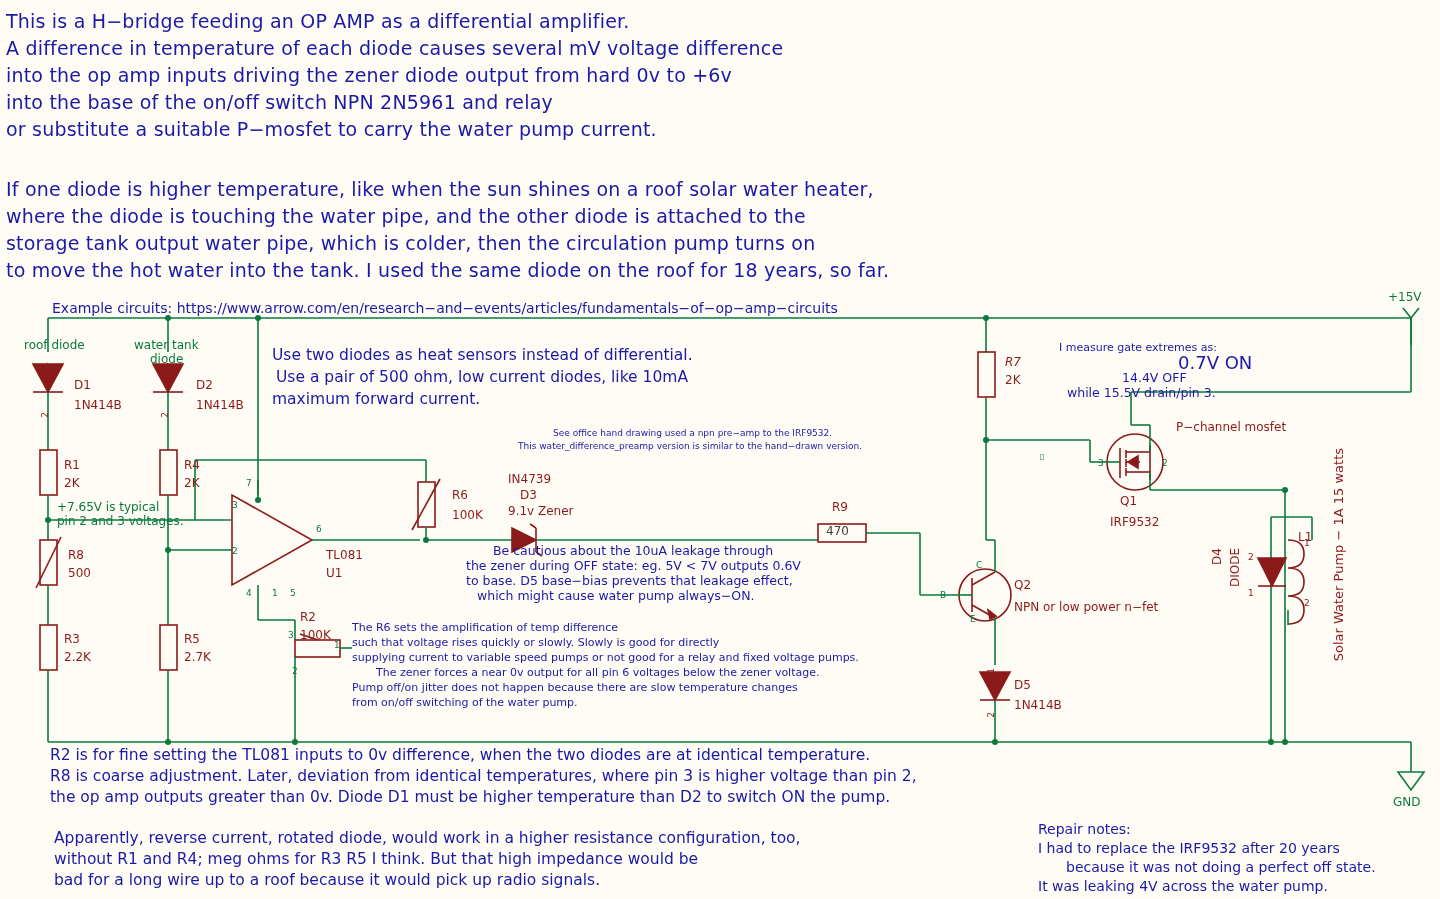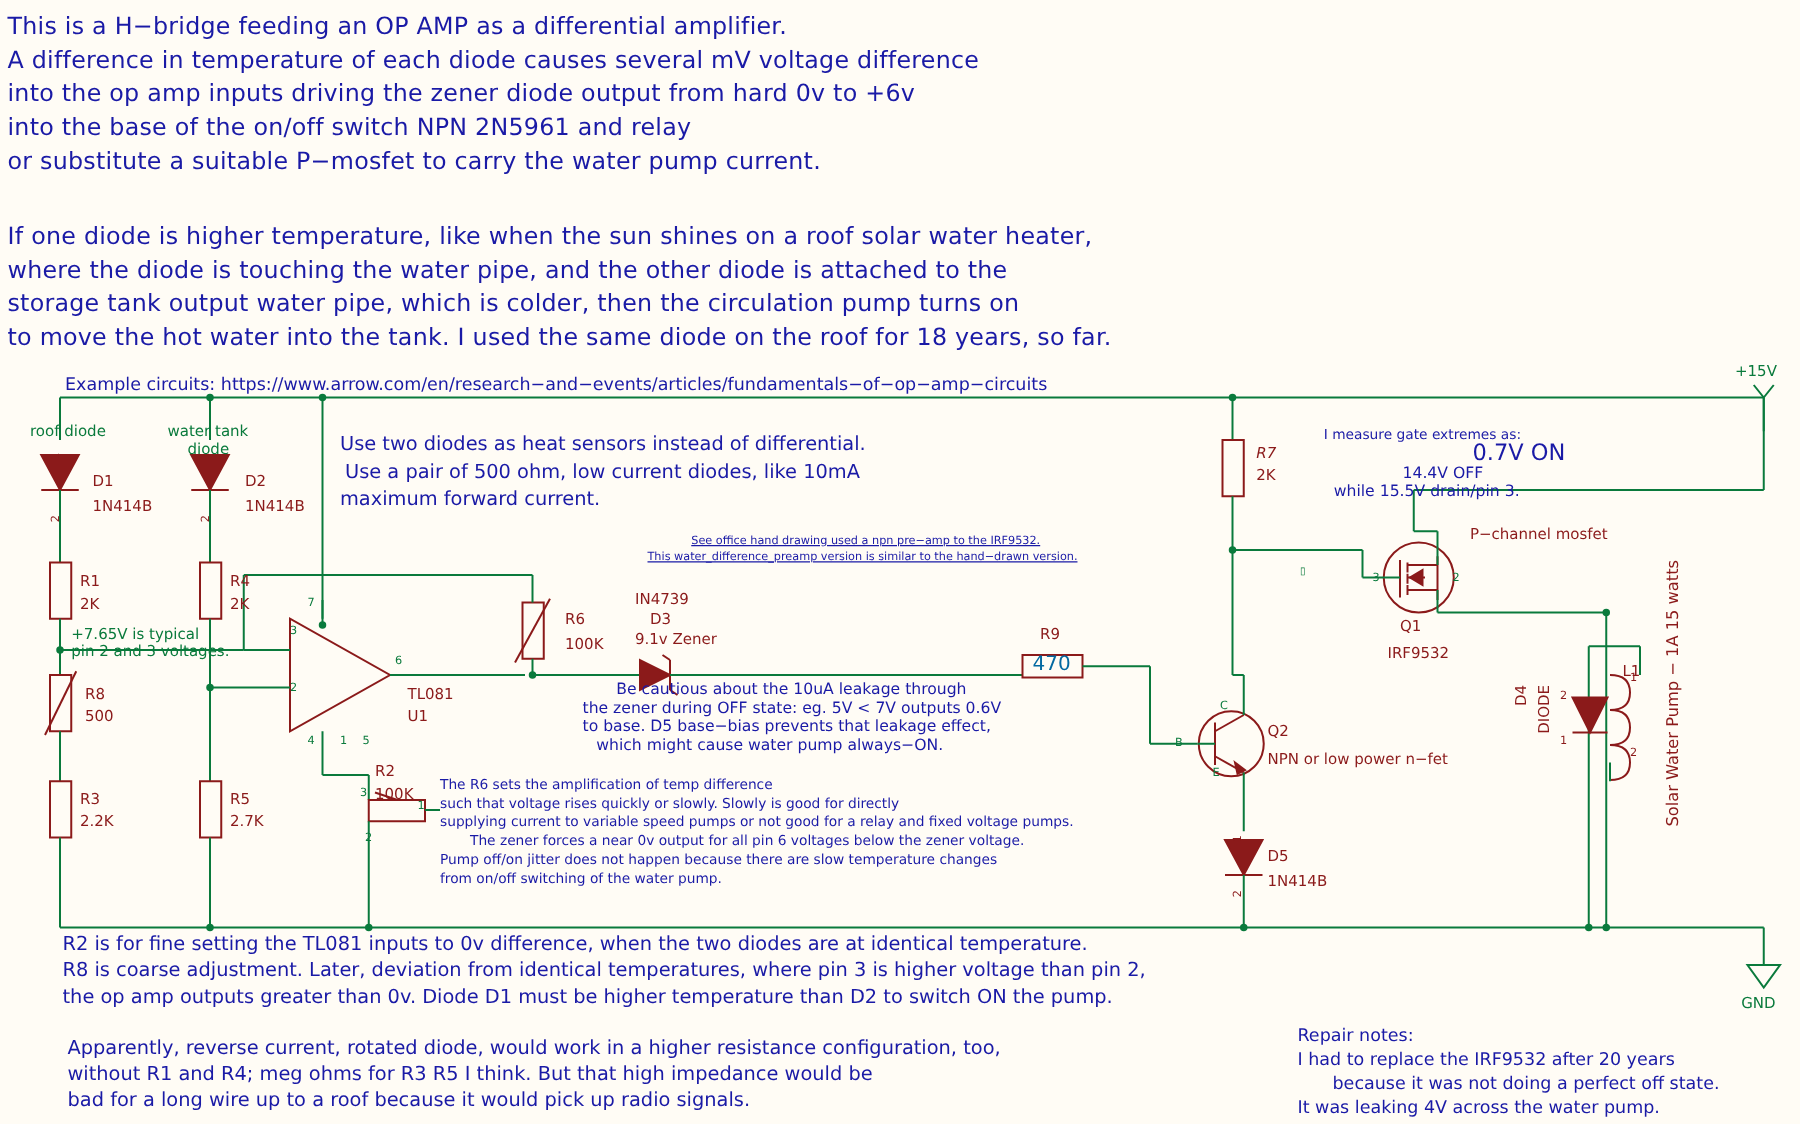--- a/index.html
+++ b/index.html
@@ -8,21 +8,21 @@
     background:#fffcf5;
     font-family:"DejaVu Sans",sans-serif;
     overflow:hidden;
     position:relative;
   }
   #sheet{position:absolute;left:0;top:0;width:1440px;height:899px;}
   .txt{position:absolute;white-space:pre;font-family:"DejaVu Sans",sans-serif;}
   .hdr{font-size:19px;line-height:27px;color:#1a1aa6;letter-spacing:0.2px;}
   .note{font-size:15.5px;line-height:21px;color:#1a1aa6;}
   .small{font-size:11px;line-height:14px;color:#1a1aa6;}
-  .tiny{font-size:9px;line-height:12px;color:#1a1aa6;text-decoration:underline;}
+  .tiny{font-size:9px;line-height:12px;color:#1a1aa6;}
   .lbl{font-size:12px;color:#8b1a1a;line-height:14px;}
   .lblg{font-size:12px;color:#0a7a3c;line-height:14px;}
   .pin{font-size:9px;color:#0a7a3c;}
   .pinr{font-size:9px;color:#8b1a1a;}
   .vert{writing-mode:vertical-rl;transform:rotate(180deg);}
   svg{position:absolute;left:0;top:0;}
 </style>
 </head>
 <body>
 
@@ -252,21 +252,21 @@
 <div class="txt lbl" style="left:300px;top:610px;">R2</div>
 <div class="txt lbl" style="left:300px;top:628px;">100K</div>
 
 <div class="txt lbl" style="left:452px;top:488px;">R6</div>
 <div class="txt lbl" style="left:452px;top:508px;">100K</div>
 
 <div class="txt lbl" style="left:1005px;top:355px;font-style:italic;">R7</div>
 <div class="txt lbl" style="left:1005px;top:373px;">2K</div>
 
 <div class="txt lbl" style="left:832px;top:500px;">R9</div>
-<div class="txt lbl" style="left:826px;top:524px;font-size:16px;color:#0369a1;">470</div>
+<div class="txt lbl" style="left:826px;top:524px;font-size:12px;color:#404040;">470</div>
 
 <div class="txt lbl" style="left:326px;top:548px;">TL081</div>
 <div class="txt lbl" style="left:326px;top:566px;">U1</div>
 
 <div class="txt lbl" style="left:508px;top:472px;">IN4739</div>
 <div class="txt lbl" style="left:520px;top:488px;">D3</div>
 <div class="txt lbl" style="left:508px;top:504px;">9.1v Zener</div>
 
 <div class="txt lbl" style="left:1176px;top:420px;">P−channel mosfet</div>
 <div class="txt lbl" style="left:1120px;top:494px;">Q1</div>

